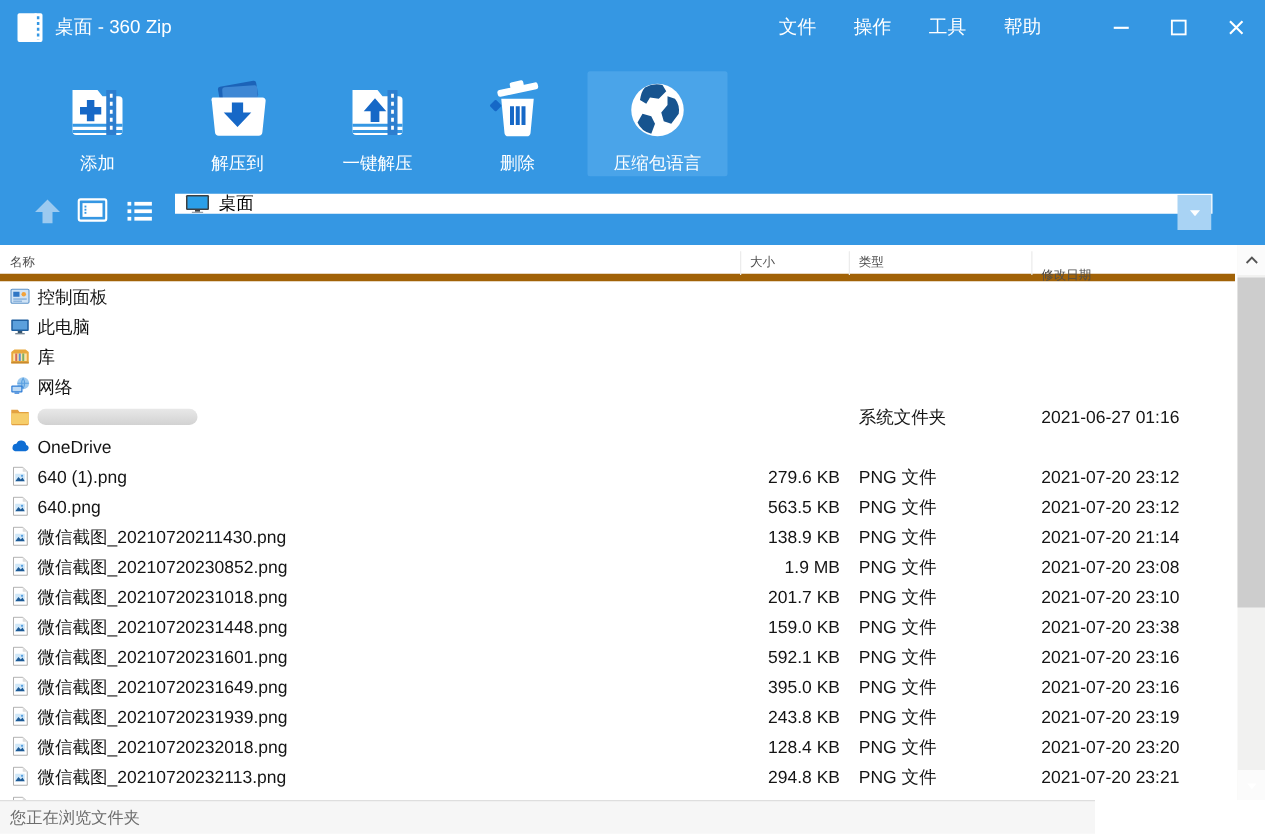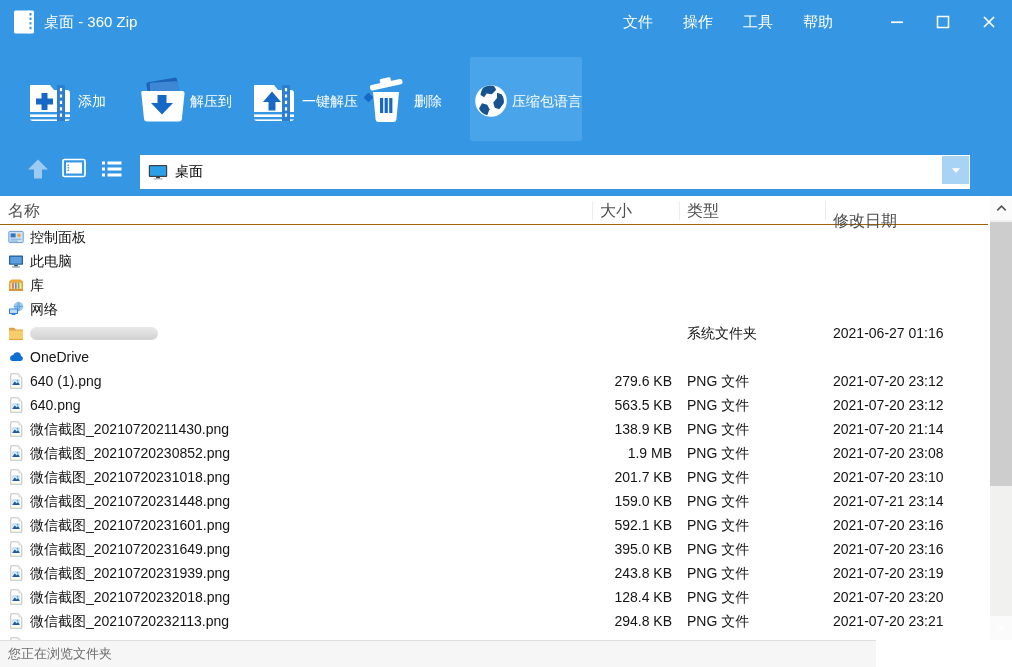--- a/index.html
+++ b/index.html
@@ -18,38 +18,38 @@
   .titlebar { position: absolute; top: 0; left: 0; width: 100%; height: 44px; }
   .app-icon { position: absolute; left: 12px; top: 9px; width: 24px; height: 26px; }
   .window-title { position: absolute; left: 44px; top: 0; line-height: 44px; color: #fff; font-size: 15px; }
   .menubar { position: absolute; left: 608px; top: 0; height: 44px; display: flex; }
   .menu-item { width: 60px; text-align: center; line-height: 44px; color: #fff; font-size: 15px; cursor: default; }
   .win-controls { position: absolute; right: 0; top: 0; height: 44px; display: flex; }
   .win-btn { width: 46px; height: 44px; display: flex; align-items: center; justify-content: center; }
   .win-btn .icon { width: 16px; height: 16px; }
 
   .toolbar { position: absolute; top: 44px; left: 0; width: 100%; height: 106px; display: flex; padding-left: 22px; }
-  .tool-btn { width: 112px; height: 84px; margin-top: 13px; display: flex; flex-direction: row; align-items: center; border-radius: 2px; }
+  .tool-btn { width: 112px; height: 84px; margin-top: 13px; display: flex; flex-direction: column; align-items: center; border-radius: 2px; }
   .tool-btn.selected { background: #4aa4e9; }
   .tool-icon { width: 56px; height: 56px; margin-top: 3px; }
   .tool-label { color: #fff; font-size: 14px; margin-top: 6px; white-space: nowrap; }
 
   .nav-up { position: absolute; left: 25px; top: 156px; width: 26px; height: 26px; }
   .view-btn { position: absolute; top: 155px; width: 30px; height: 28px; }
   .view-btn.v1 { left: 59px; }
   .view-btn.v2 { left: 97px; }
-  .address-input { position: absolute; left: 140px; top: 155px; width: 830px; height: 34px; background: #fff; display: flex; align-items: center; }
+  .address-input { position: absolute; left: 140px; top: 155px; width: 830px; height: 16px; background: #fff; display: flex; align-items: center; }
   .address-icon { width: 20px; height: 16px; margin-left: 8px; flex: none; }
   .address-text { margin-left: 7px; font-size: 14px; color: #000; }
   .address-drop { position: absolute; right: 1px; top: 1px; width: 27px; height: 28px; background: #a9d3f4; display: flex; align-items: center; justify-content: center; }
   .address-drop .icon { width: 16px; height: 16px; }
 
   
   .list { position: absolute; top: 196px; left: 0; width: 1012px; height: 444px; background: #fff; overflow: hidden; }
-  .list-header { position: absolute; top: 0; left: 0; width: 988px; height: 29px; border-bottom: 1px solid #a16207; font-size: 16px; color: #4d4d4d; }
+  .list-header { position: absolute; top: 0; left: 0; width: 988px; height: 29px; border-bottom: 6px solid #a16207; font-size: 10px; color: #4d4d4d; }
   .list-header .hcell { position: absolute; top: 0; line-height: 29px; }
   .h-name { left: 8px; }  .h-size { left: 600px; } .h-type { left: 687px; } .h-date { left: 833px; margin-top: 10px; }
   .hsep { position: absolute; top: 5px; height: 19px; width: 1px; background: #ececec; }
   .rows { position: absolute; top: 29px; left: 0; width: 988px; }
   .row { position: relative; height: 24px; font-size: 14px; color: #141414; }
   .row .ricon { position: absolute; left: 8px; top: 4px; width: 16px; height: 16px; }
   .rname { position: absolute; left: 30px; line-height: 24px; white-space: nowrap; }
   .rsize { position: absolute; left: 520px; width: 152px; text-align: right; line-height: 24px; }
   .rtype { position: absolute; left: 687px; line-height: 24px; }
   .rdate { position: absolute; left: 833px; line-height: 24px; }
@@ -385,21 +385,21 @@
             <path d="M2.8 0.8 h7.4 l3.6 3.6 v10.8 H2.8 z" fill="#fff" stroke="#a3a3a3" stroke-width="0.7"></path>
             <path d="M10.2 0.8 l3.6 3.6 h-3.6 z" fill="#dcdcdc"></path>
             <rect x="4.2" y="6" width="7.6" height="6" fill="#cfe7f8"></rect>
             <path d="M4.2 12 l2.6 -3.4 1.8 2 1.4 -1.6 1.8 3 z" fill="#1c5a96"></path>
             <circle cx="9.6" cy="7.6" r="0.9" fill="#5aa0e0"></circle>
           </svg>
         </span>
         <div class="rname">微信截图_20210720231448.png</div>
         <div class="rsize">159.0 KB</div>
         <div class="rtype">PNG 文件</div>
-        <div class="rdate">2021-07-21 23:14</div>
+        <div class="rdate">2021-07-20 23:38</div>
       </div>
       <div class="row">
         <span class="icon ricon">
           <svg viewBox="0 0 16 16">
             <path d="M2.8 0.8 h7.4 l3.6 3.6 v10.8 H2.8 z" fill="#fff" stroke="#a3a3a3" stroke-width="0.7"></path>
             <path d="M10.2 0.8 l3.6 3.6 h-3.6 z" fill="#dcdcdc"></path>
             <rect x="4.2" y="6" width="7.6" height="6" fill="#cfe7f8"></rect>
             <path d="M4.2 12 l2.6 -3.4 1.8 2 1.4 -1.6 1.8 3 z" fill="#1c5a96"></path>
             <circle cx="9.6" cy="7.6" r="0.9" fill="#5aa0e0"></circle>
           </svg>

